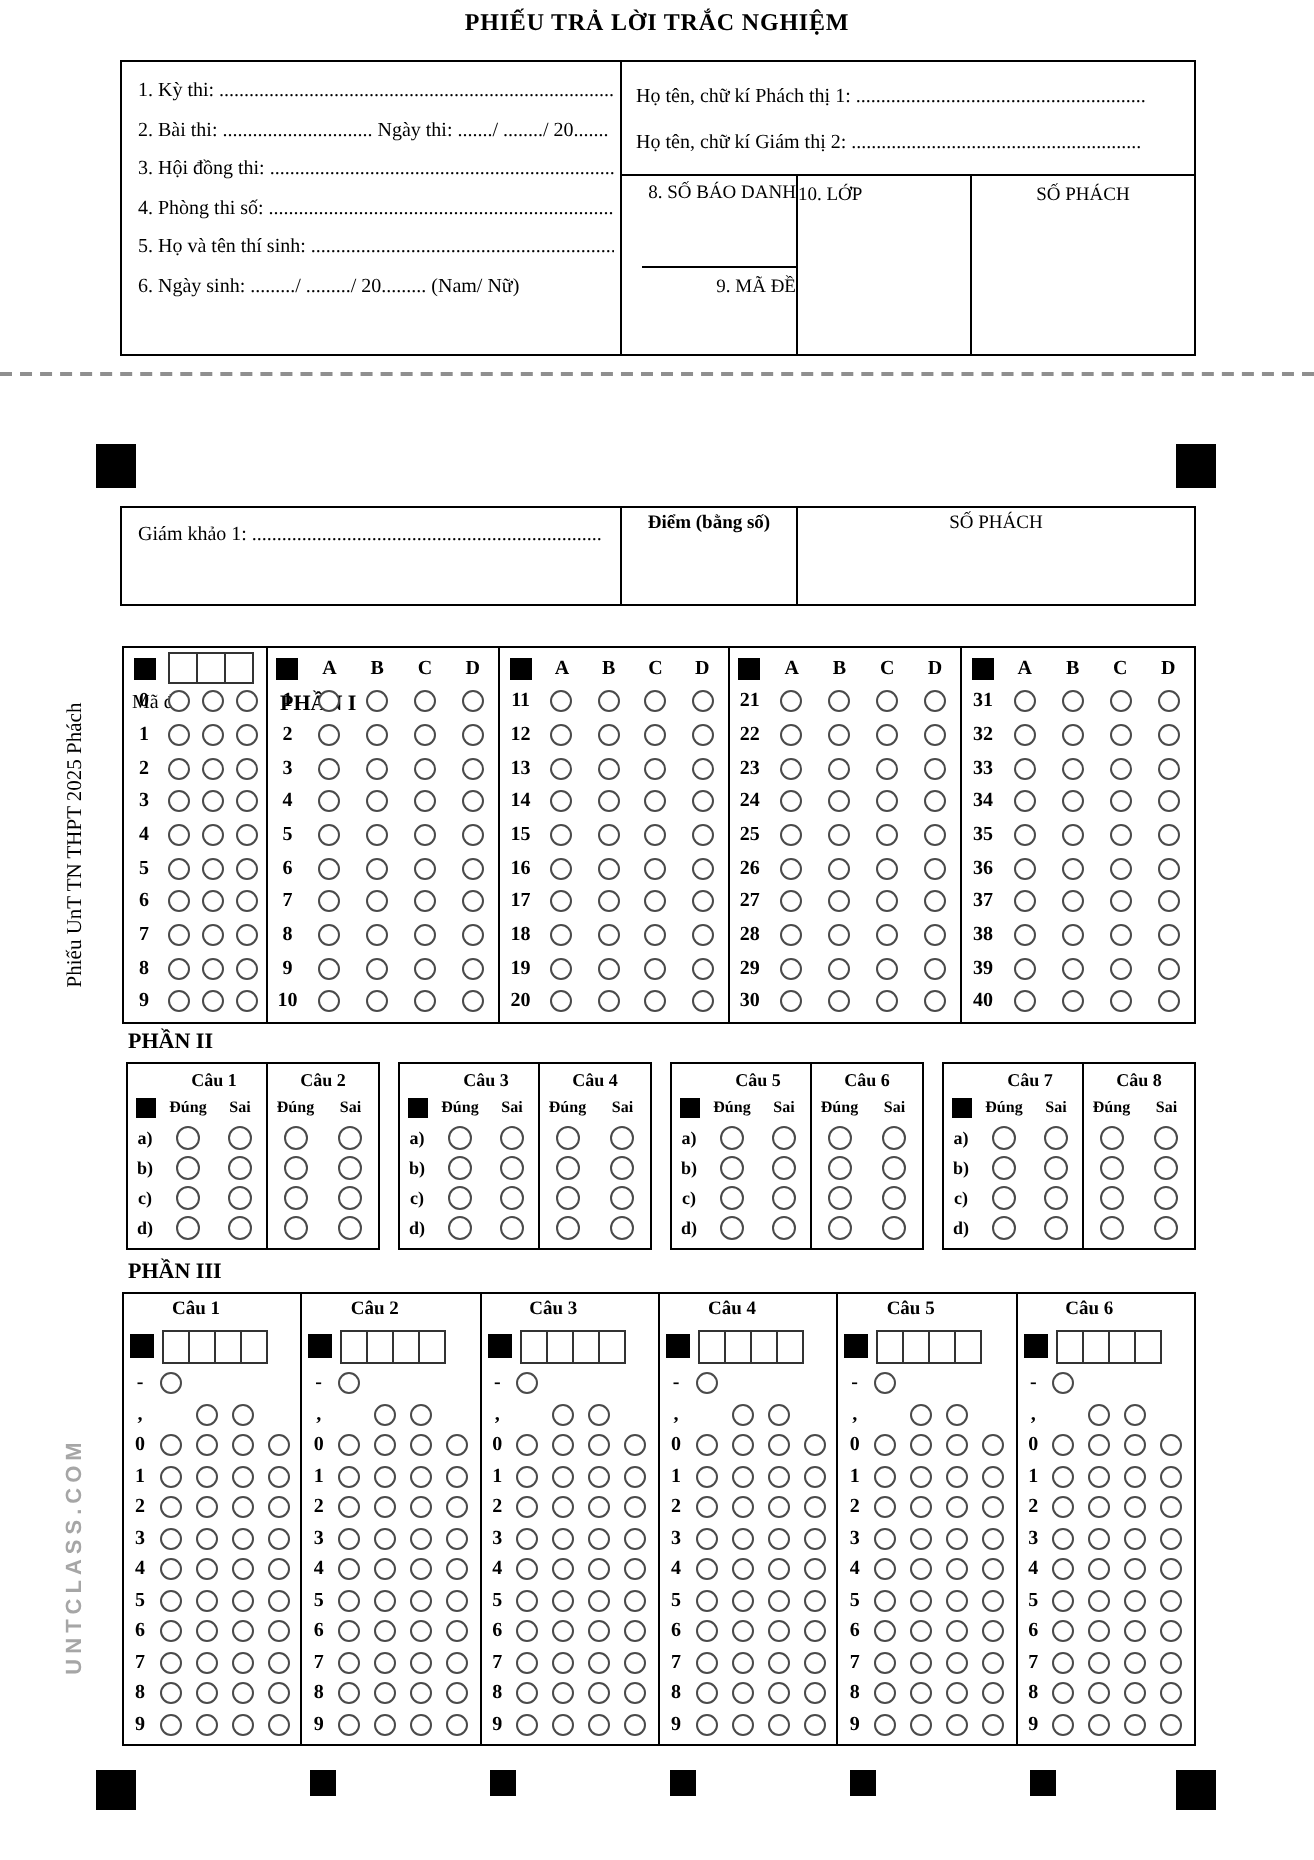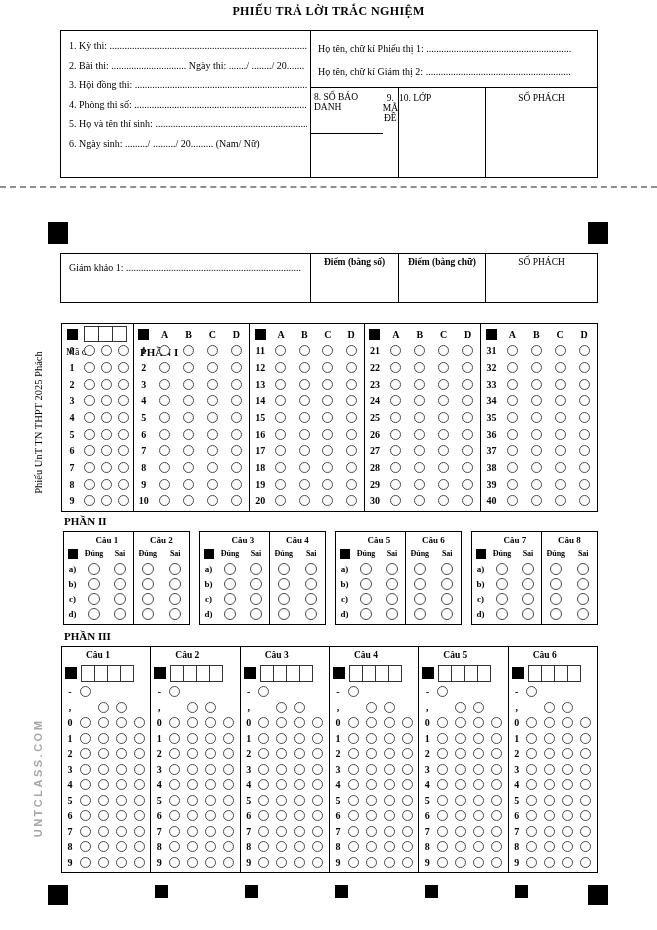--- a/index.html
+++ b/index.html
@@ -7,21 +7,21 @@
   .abs{position:absolute;}
   .title{top:4px;left:0;width:657px;text-align:center;font-size:12px;font-weight:bold;letter-spacing:.4px;margin:0;}
   
   .top-box{left:60px;top:30px;width:538px;height:148px;border:1.5px solid #000;box-sizing:border-box;display:flex;}
   .tb-left{width:250px;border-right:1.5px solid #000;box-sizing:border-box;padding:5px 3px 0 8px;}
   .field-line{font-size:10px;line-height:19.6px;white-space:nowrap;overflow:hidden;}
   .tb-right{flex:1;display:flex;flex-direction:column;}
   .proctors{height:57px;border-bottom:1.5px solid #000;box-sizing:border-box;padding:6px 4px 0 7px;}
   .proctors .field-line{line-height:23px;}
   .tb-grid{flex:1;display:flex;}
-  .tb-col1{width:88px;border-right:1.5px solid #000;box-sizing:border-box;display:flex;flex-direction:row;}
+  .tb-col1{width:88px;border-right:1.5px solid #000;box-sizing:border-box;display:flex;flex-direction:column;align-items:flex-end;}
   .cell-sbd{height:46px;border-bottom:1.5px solid #000;box-sizing:border-box;padding:4px 0 0 3px;font-size:9.5px;}
   .cell-made{flex:1;text-align:center;padding-top:5px;font-size:9.5px;}
   .tb-col2{width:87px;border-right:1.5px solid #000;box-sizing:border-box;padding-top:5px;font-size:9.5px;}
   .tb-col3{flex:1;text-align:center;padding-top:5px;font-size:9.5px;}
   
   .dashed-sep{left:0;top:186px;width:657px;border-top:2px dashed #8f8f8f;}
   
   .regmark{background:#000;}
   
   .exam-box{left:60px;top:253px;width:538px;height:50px;border:1.5px solid #000;box-sizing:border-box;display:flex;}
@@ -86,21 +86,21 @@
   <div class="tb-left" id="tb-fields">
       <div class="field-line">1. Kỳ thi: .................................................................................................</div>
       <div class="field-line">2. Bài thi: .............................. Ngày thi: ......./ ......../ 20.......</div>
       <div class="field-line">3. Hội đồng thi: ....................................................................................</div>
       <div class="field-line">4. Phòng thi số: ....................................................................................</div>
       <div class="field-line">5. Họ và tên thí sinh: ..............................................................................</div>
       <div class="field-line">6. Ngày sinh: ........./ ........./ 20......... (Nam/ Nữ)</div>
     </div>
   <div class="tb-right">
     <div class="proctors">
-      <div class="field-line">Họ tên, chữ kí Phiếu thị 1: ..........................................................</div>
+      <div class="field-line">Họ tên, chữ kí Phách thị 1: ..........................................................</div>
       <div class="field-line">Họ tên, chữ kí Giám thị 2: ..........................................................</div>
     </div>
     <div class="tb-grid">
       <div class="tb-col1">
         <div class="cell-sbd">8. SỐ BÁO DANH</div>
         <div class="cell-made">9. MÃ ĐỀ</div>
       </div>
       <div class="tb-col2">10. LỚP</div>
       <div class="tb-col3">SỐ PHÁCH</div>
     </div>
@@ -110,21 +110,20 @@
 <div class="abs dashed-sep"></div>
 
 <div class="abs regmark" style="left:48px;top:222px;width:20px;height:22px;"></div>
 <div class="abs regmark" style="left:588px;top:222px;width:20px;height:22px;"></div>
 
 <div class="abs exam-box">
   <div class="ex-left">
     <div class="field-line">Giám khảo 1: ......................................................................</div>
   </div>
   <div class="ex-col c1">Điểm (bằng số)</div>
-  <div class="ex-col c2">Điểm (bằng chữ)</div>
   <div class="ex-col c3">SỐ PHÁCH</div>
 </div>
 
 <div class="abs made-label">Mã đề</div>
 <div class="abs sec-label" style="left:140px;top:307px;margin-top:39px;">PHẦN I</div>
 
 <div class="abs part1-box" id="part1-box">
     <div class="p1-col" style="width: 72px;">
       <div class="p1-hdr">
         <div class="p1-numcell">

